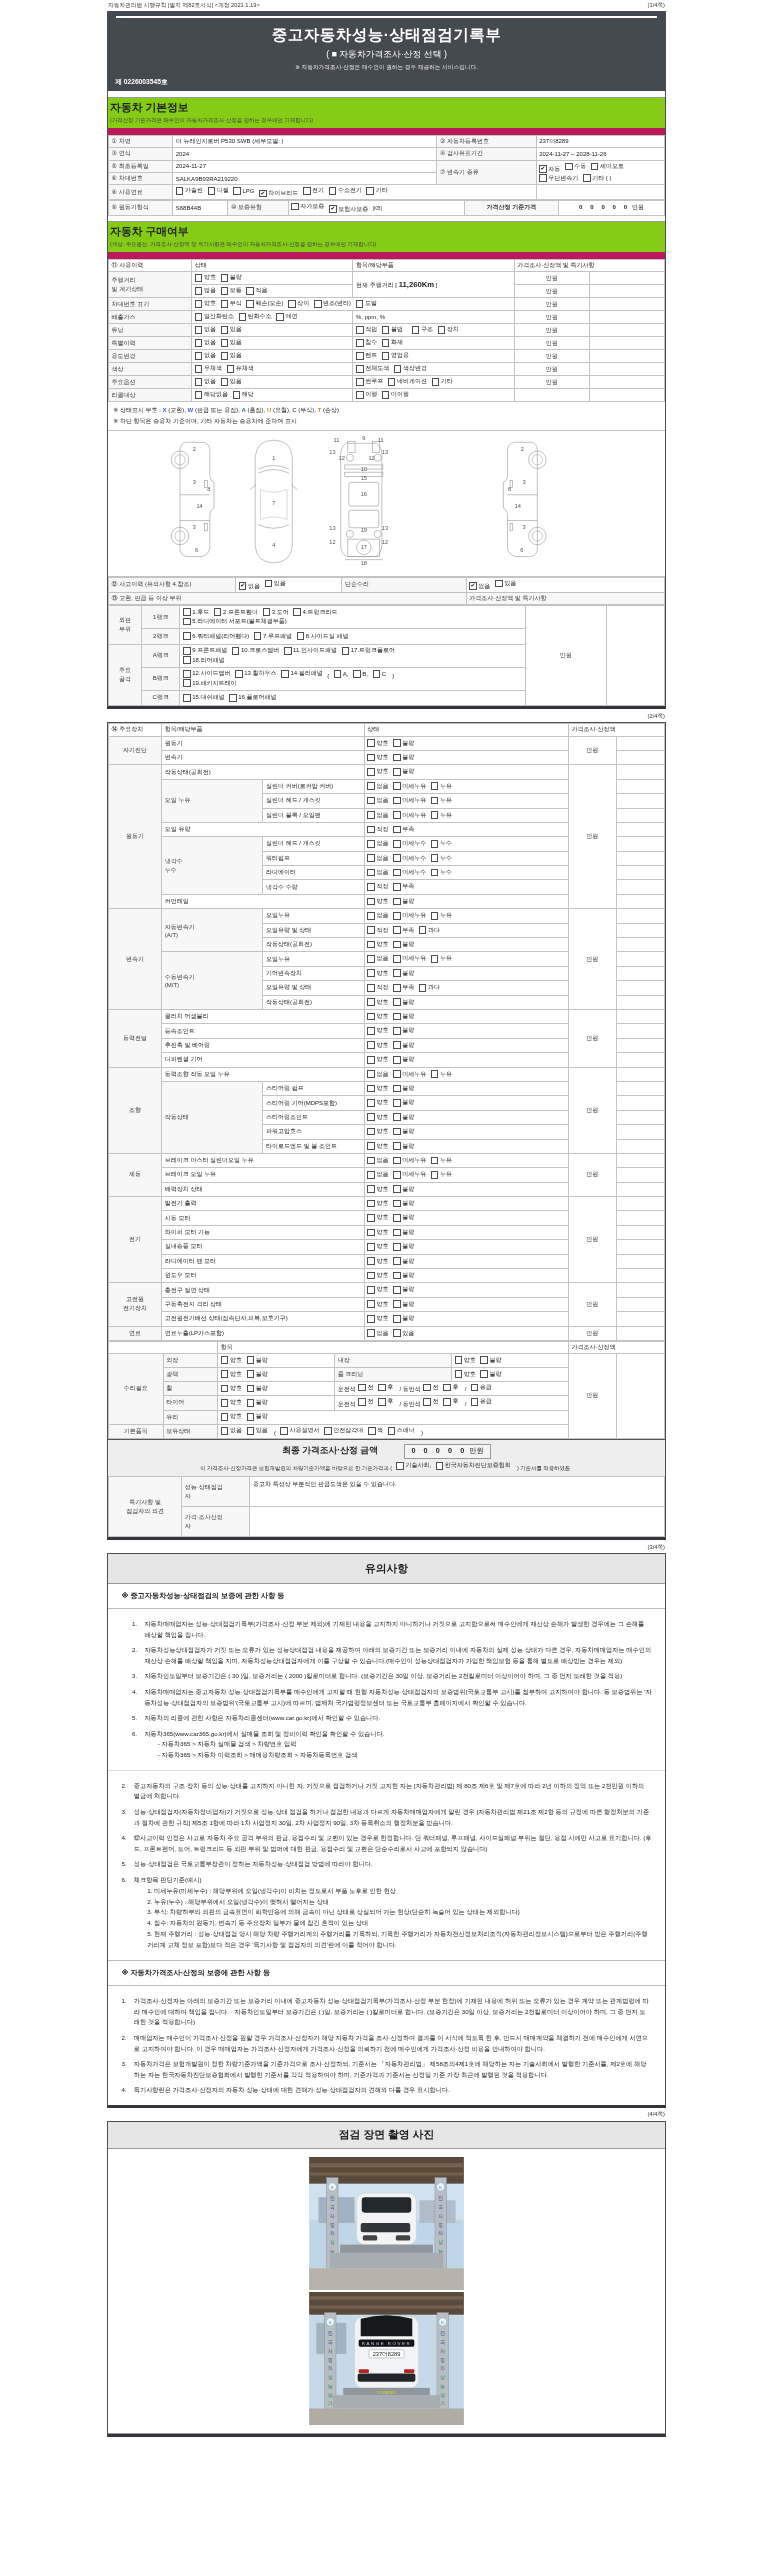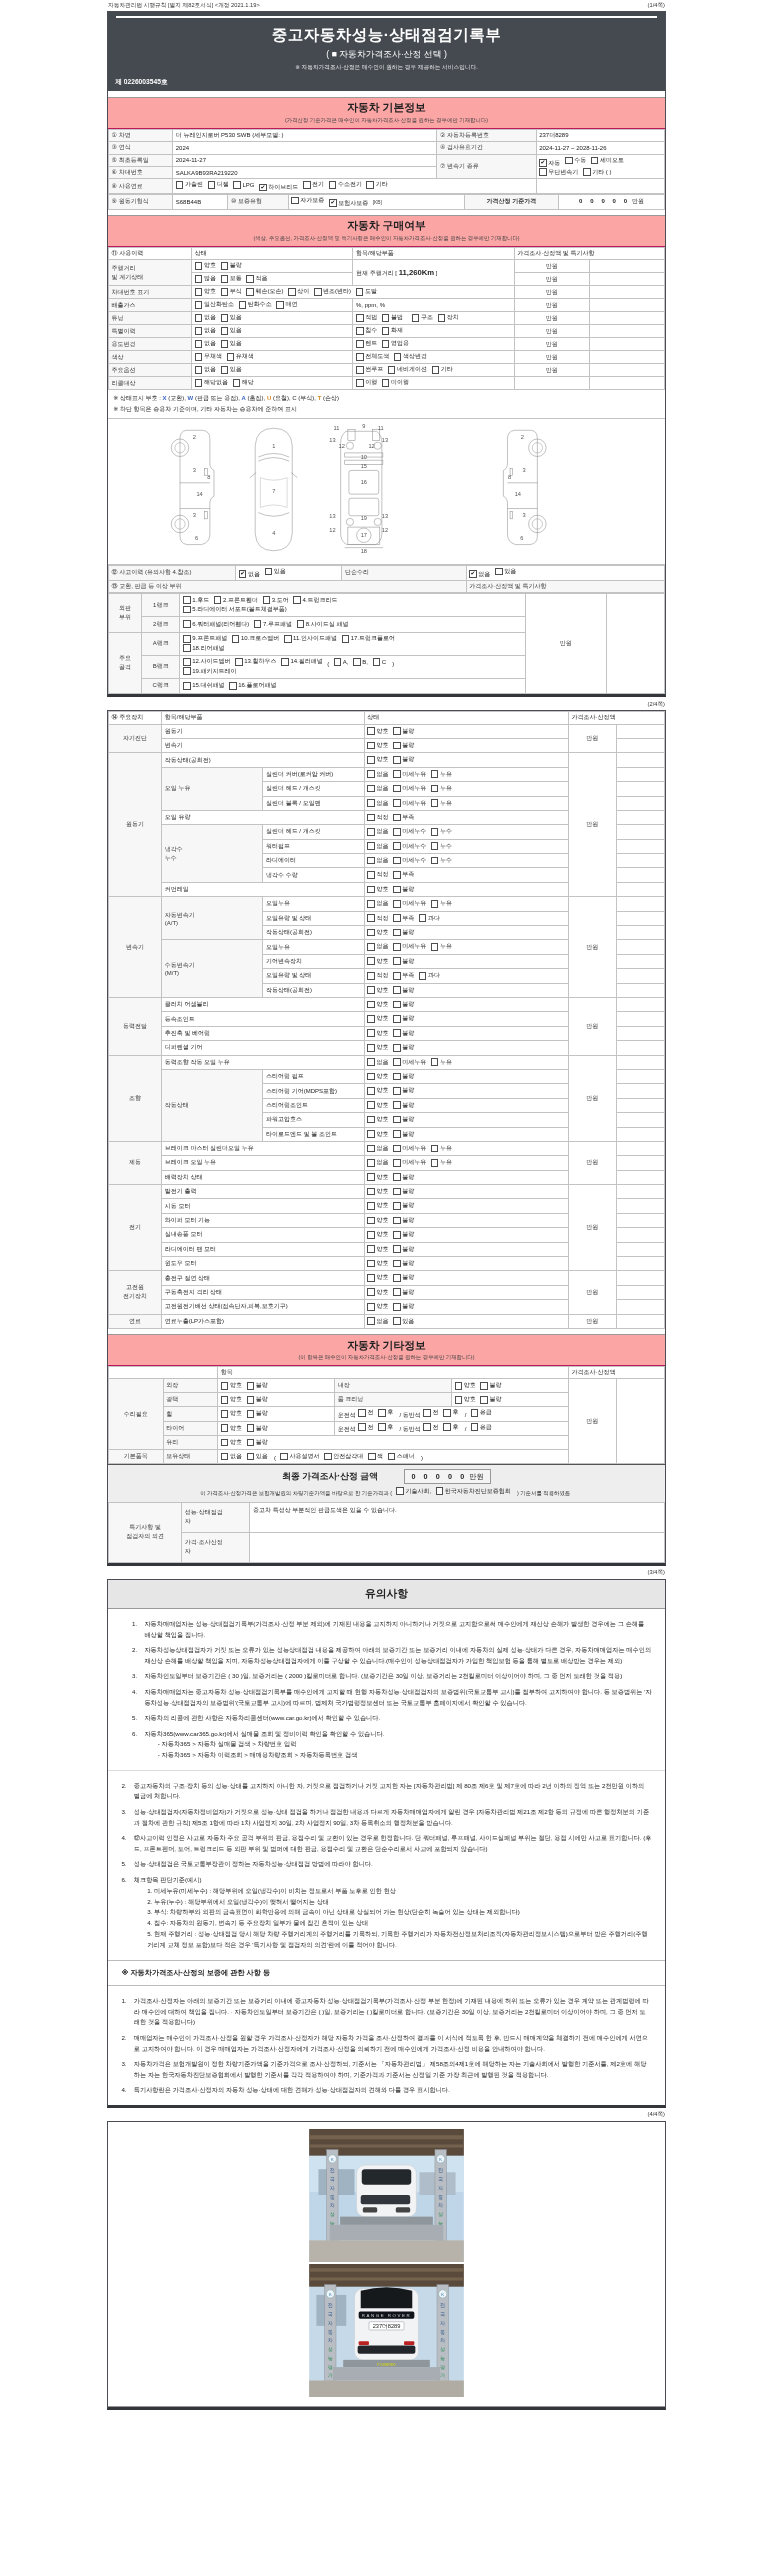--- a/index.html
+++ b/index.html
@@ -10,22 +10,22 @@
   .pagecap{text-align:right;font-size:5.7px;color:#333;padding:1.5px 1px;}
   .page{border:1px solid #4a4e54;border-bottom:3.1px solid #33373c;background:#fff;margin-bottom:2.1px;}
   
   .titlebox{background:#454a50;color:#fff;padding:3.1px 7.2px 4.1px 7.2px;}
   .titlebox .rule{border-top:2.1px solid #fff;margin:1px 1px 7.2px 1px;}
   .t-main{text-align:center;font-size:15.5px;font-weight:bold;letter-spacing:0.5px;}
   .t-sub{text-align:center;font-size:8.8px;margin-top:3.1px;}
   .t-note{text-align:center;font-size:5.7px;margin-top:2.6px;color:#eee;}
   .t-doc{font-size:6.7px;font-weight:bold;margin-top:6.2px;}
   
-  .sech{background:#fca5a5;border-top:0.5px solid #999;border-bottom:1px solid #be185d;
-        text-align:center;padding:3.6px 2.1px 4.1px 2.1px;margin-top:5.2px;}
+  .sech{background:#84cc16;border-top:0.5px solid #999;border-bottom:7px solid #be185d;
+        padding:3.6px 2.1px 4.1px 2.1px;margin-top:5.2px;}
   .sech .h1{font-size:10.8px;font-weight:bold;color:#222;}
   .sech .h2{font-size:5.4px;color:#444;margin-top:1.5px;}
   
   table{border-collapse:collapse;width:100%;table-layout:fixed;}
   td,th{border:0.5px solid #c3c3c3;font-size:6px;padding:1px 2.6px;vertical-align:middle;
         overflow:hidden;}
   td.lab{background:#f7f7f7;color:#333;}
   td.ctr{text-align:center;}
   td.prc{text-align:center;color:#333;}
   .tbl-pad{padding:0 0 0 0;}
@@ -1129,24 +1129,20 @@
                   <span class="cb"></span>
                   <span class="ol">있음</span>
                 </span></td>
               <td class="prc" rowspan="1" style="width:45px">만원</td>
               <td style="width:44px"></td>
             </tr>
           </tbody>
         </table>
       </div>
 
-    <div class="sech">
-      <div class="h1">자동차 기타정보</div>
-      <div class="h2">(이 항목은 매수인이 자동차가격조사·산정을 원하는 경우에만 기재합니다)</div>
-    </div>
     <div id="etc-table" class="tbl-pad">
         <table>
    <tbody>
             <tr style="height:11.3px">
     <th class="lab" colspan="2" style="width:103px"></th>
     <th class="lab" colspan="3" style="text-align:left;font-weight:normal">항목</th>
     <th class="lab" colspan="2" style="width:90px;text-align:left;font-weight:normal">가격조사·산정액</th>
    </tr>
             <tr style="height:14px">
               <td class="lab ctr" rowspan="5" style="width:49px">수리필요</td>
@@ -1301,20 +1297,21 @@
             </tr>
           </tbody>
         </table>
       </div>
   </div>
 
   <div class="pagecap">(3/4쪽)</div>
 
   <div class="page">
     <div class="notice-head">유의사항</div>
+    <div class="nsect">※ 중고자동차성능·상태점검의 보증에 관한 사항 등</div>
     <div class="nblock" id="notice-list1" style="padding-left: 24px;">
         <div class="nitem">
        <div class="no">1.</div>
        <div class="tx">자동차매매업자는 성능·상태점검기록부(가격조사·산정 부분 제외)에 기재된 내용을 고지하지 아니하거나 거짓으로 고지함으로써 매수인에게 재산상 손해가 발생한 경우에는 그 손해를 배상할 책임을 집니다.</div>
      </div>
         <div class="nitem">
        <div class="no">2.</div>
        <div class="tx">자동차성능상태점검자가 거짓 또는 오류가 있는 성능상태점검 내용을 제공하여 아래의 보증기간 또는 보증거리 이내에 자동차의 실제 성능·상태가 다른 경우, 자동차매매업자는 매수인의 재산상 손해를 배상할 책임을 지며, 자동차성능상태점검자에게 이를 구상할 수 있습니다.(매수인이 성능상태점검자가 가입한 책임보험 등을 통해 별도로 배상받는 경우는 제외)</div>
      </div>
         <div class="nitem">
@@ -1373,20 +1370,21 @@
         <div class="nitem">
        <div class="no">4.</div>
        <div class="tx">특기사항란은 가격조사·산정자의 자동차 성능·상태에 대한 견해가 성능·상태점검자의 견해와 다를 경우 표시합니다.</div>
      </div>
       </div>
   </div>
 
   <div class="pagecap">(4/4쪽)</div>
 
   <div class="page">
+    <div class="notice-head" style="padding:6.2px 0">점검 장면 촬영 사진</div>
     <div class="photos">
       <svg id="photo1" class="photo" width="155" height="133" viewBox="0 0 300 258">
    <rect width="300" height="258" fill="#bfd6e8"></rect>
    <rect width="300" height="52" fill="#5a4a3c"></rect>
    <rect y="12" width="300" height="8" fill="#74614e"></rect>
           <rect y="30" width="300" height="6" fill="#74614e"></rect>
    <rect x="0" y="52" width="300" height="70" fill="#cfe2ef"></rect>
    <rect x="18" y="78" width="70" height="50" fill="#9fb3c2"></rect>
           <rect x="214" y="84" width="70" height="44" fill="#aebdc9"></rect>
    <g>

